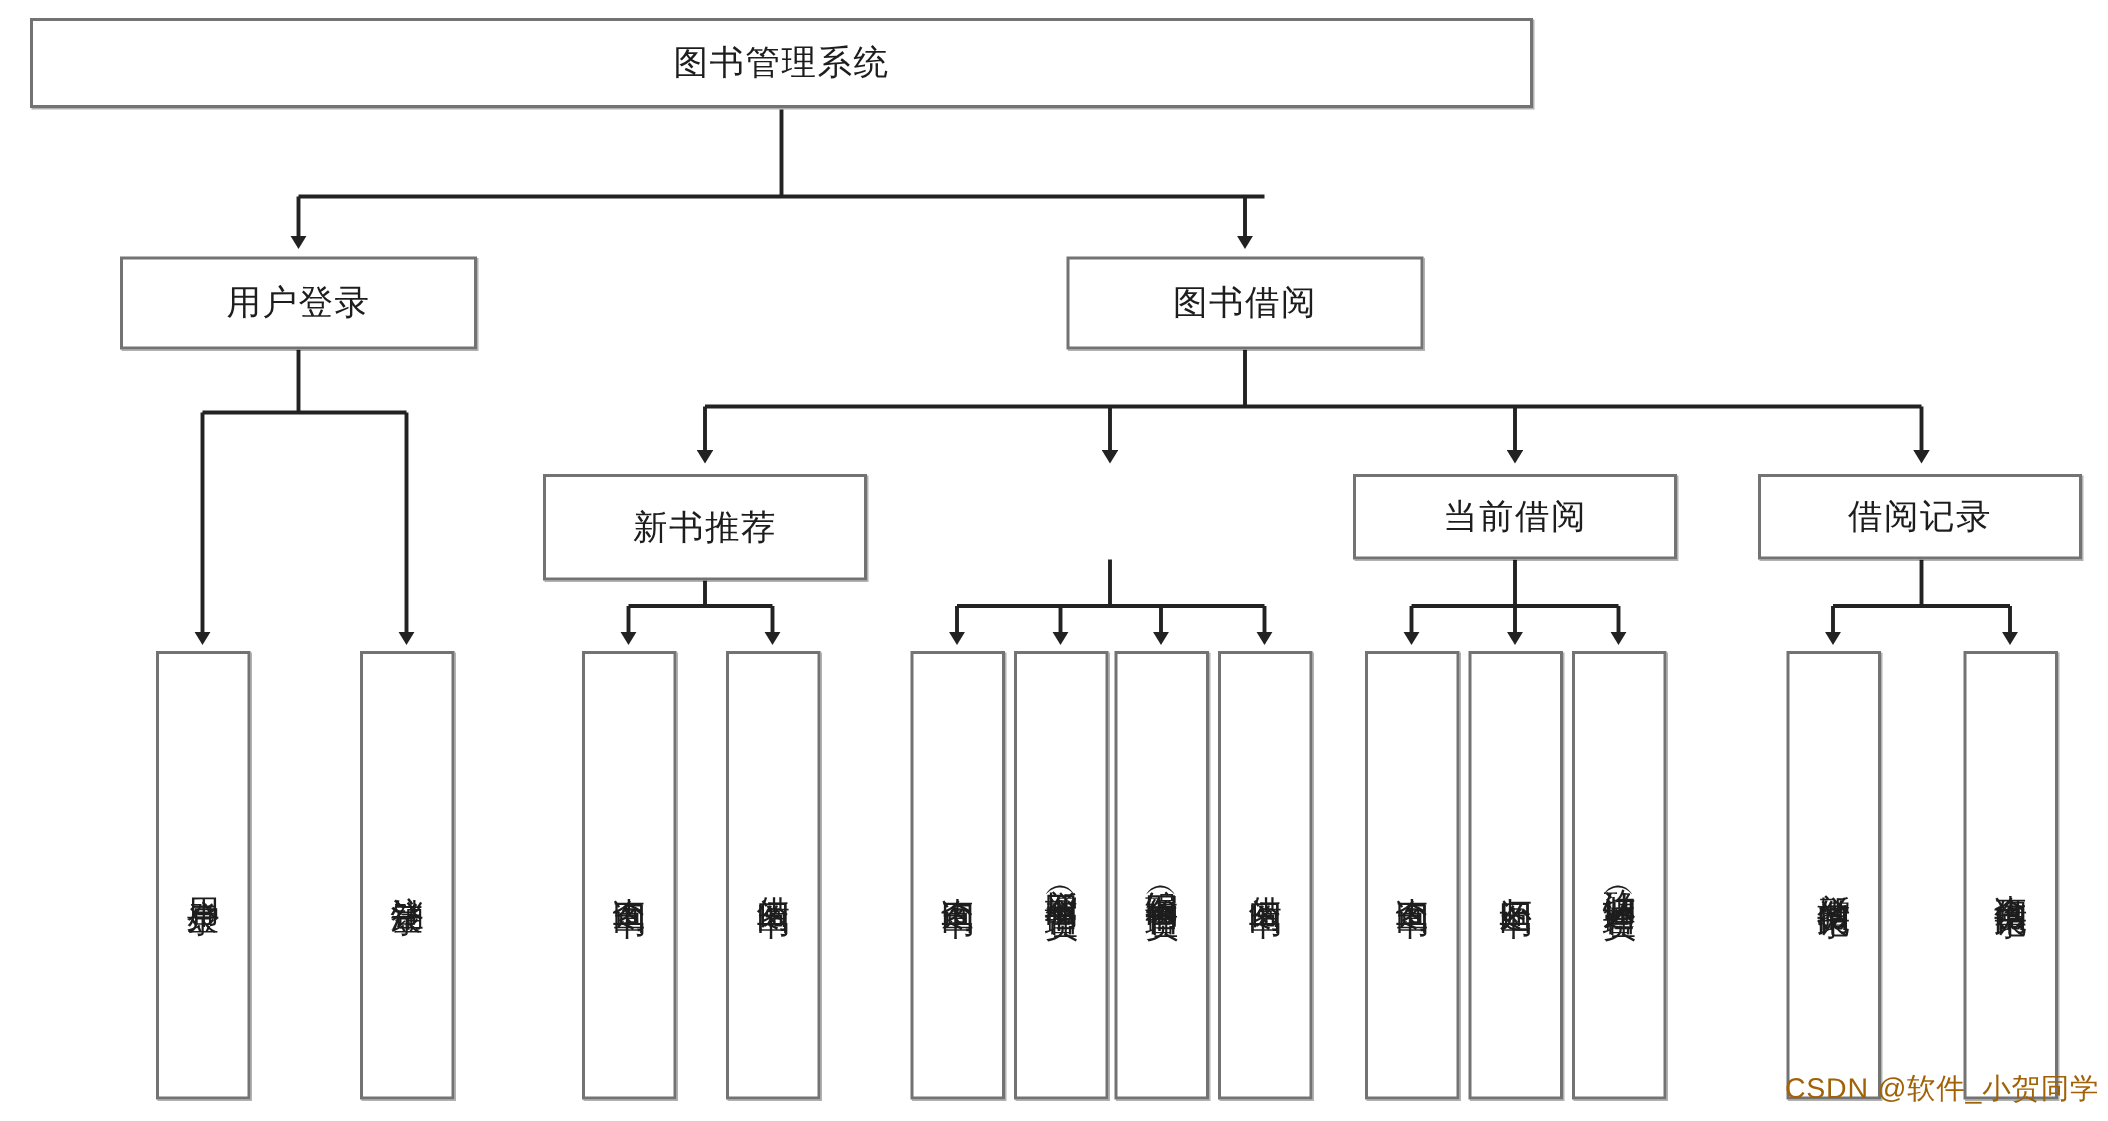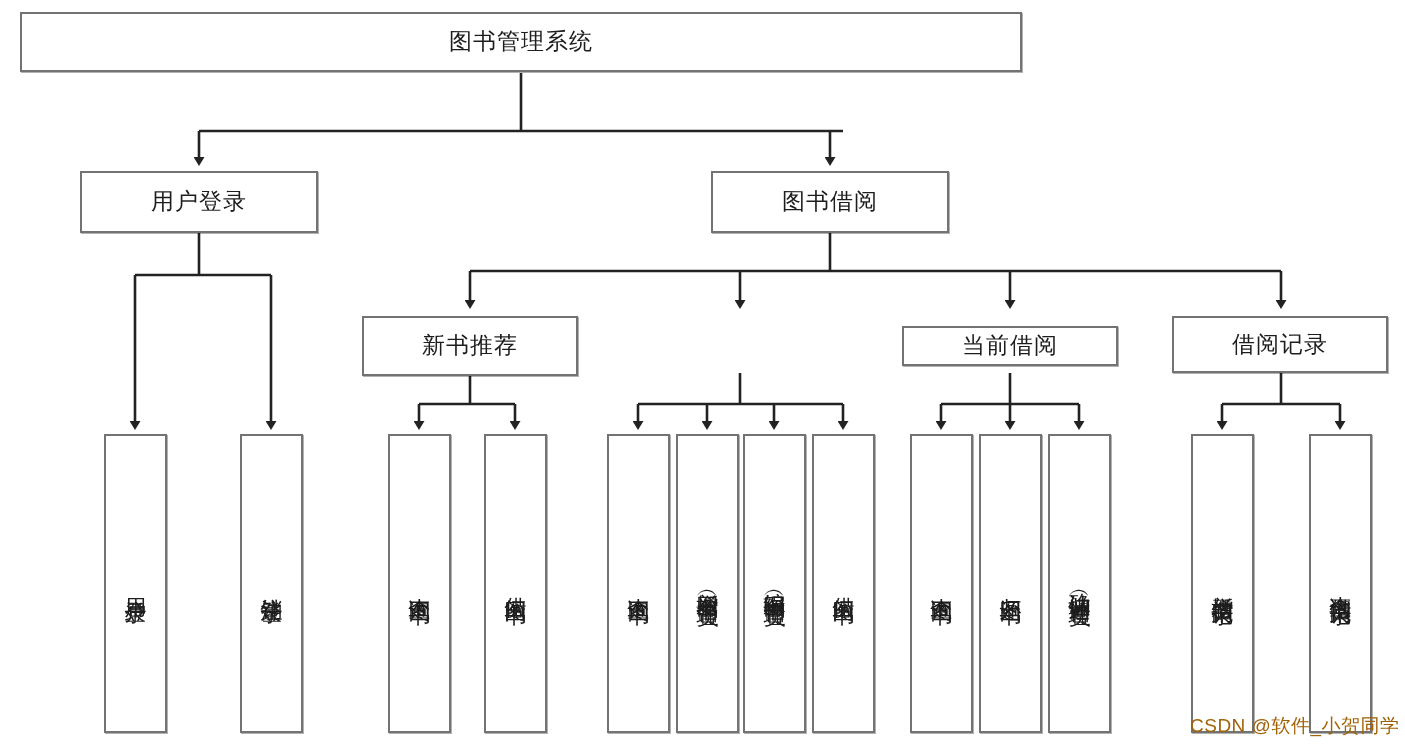--- a/index.html
+++ b/index.html
@@ -119,24 +119,24 @@
     <span class="lbl">图书管理系统</span>
   </div>
 
   <div class="node horiz" style="left:80px;top:171px;width:238px;height:62px;">
     <span class="lbl">用户登录</span>
   </div>
   <div class="node horiz" style="left:711px;top:171px;width:238px;height:62px;">
     <span class="lbl">图书借阅</span>
   </div>
 
-  <div class="node horiz" style="left:362px;top:316px;width:216px;height:60px;">
+  <div class="node horiz" style="left:362px;top:316px;width:216px;height:71px;">
     <span class="lbl">新书推荐</span>
   </div>
-  <div class="node horiz" style="left:902px;top:326px;width:216px;height:40px;">
+  <div class="node horiz" style="left:902px;top:316px;width:216px;height:57px;">
     <span class="lbl">当前借阅</span>
   </div>
   <div class="node horiz" style="left:1172px;top:316px;width:216px;height:57px;">
     <span class="lbl">借阅记录</span>
   </div>
 
   <div class="node vert" style="left:104px;top:434px;width:63px;height:299px;">
     <span class="lbl">用户登录</span>
   </div>
   <div class="node vert" style="left:240px;top:434px;width:63px;height:299px;">

